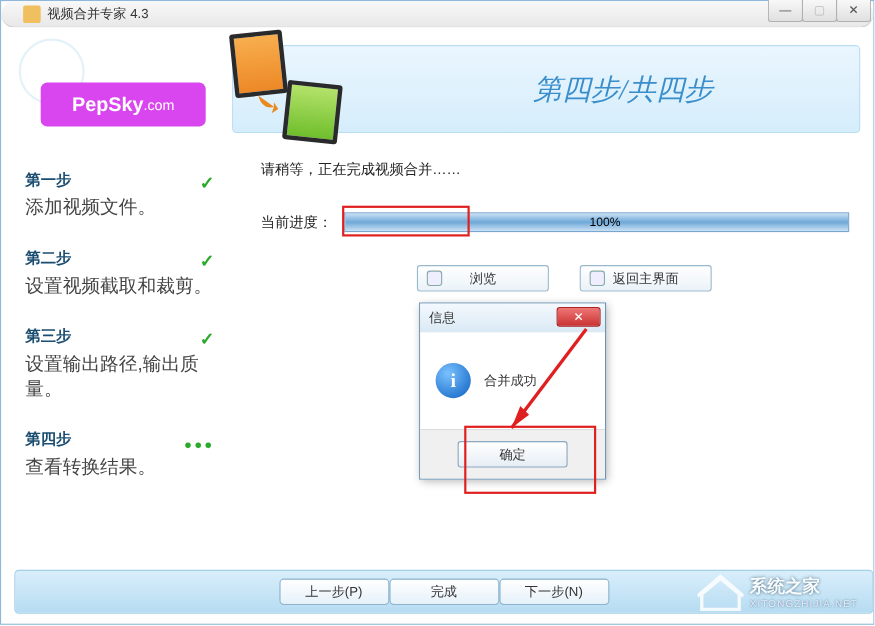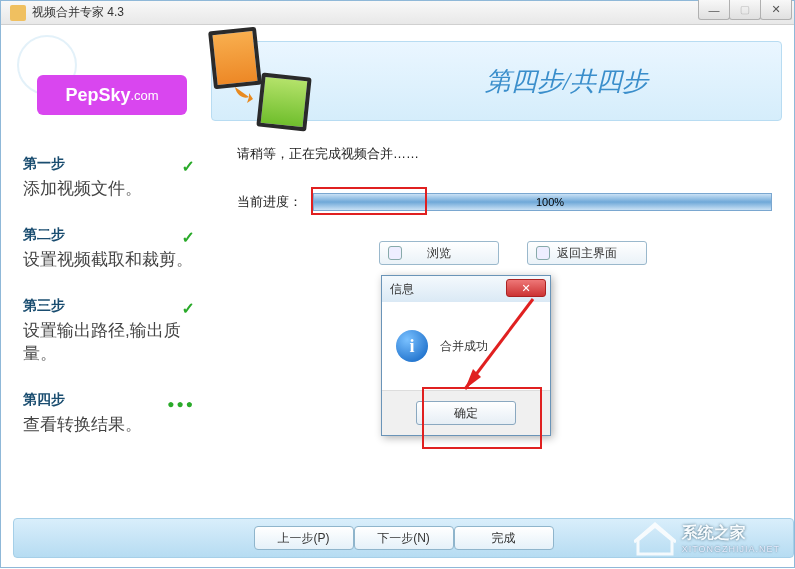--- a/index.html
+++ b/index.html
@@ -1,20 +1,20 @@
 <!DOCTYPE html>
 <html><head>
 <meta charset="utf-8">
 <style>
 * { margin: 0; padding: 0; box-sizing: border-box; font-family: "Microsoft YaHei", sans-serif; }
 body { background: #fff; width: 795px; height: 569px; overflow: hidden; position: relative; }
 
 .window { border: 1px solid #8fb8d8; background: #fff; height: 568px; }
 
-.titlebar { height: 24px; background: linear-gradient(#f8f8f8, #e8e8e8); border-bottom: 1px solid #d0d0d0; display: flex; align-items: center; padding: 0 9px; position: relative; }
+.titlebar { height: 24px; background: linear-gradient(#f8f8f8, #e8e8e8); border-bottom: 1px solid #d0d0d0; display: flex; align-items: center; padding: 0 20px; position: relative; border-radius: 12px; }
 .titlebar-icon { width: 16px; height: 16px; margin-right: 6px; background: #f0c060; border-radius: 2px; }
 .titlebar-text { font-size: 12px; color: #333; }
 .titlebar-buttons { position: absolute; right: 2px; top: -1px; display: flex; }
 .tb-btn { width: 32px; height: 20px; border: 1px solid #b0b0b0; border-top: none; background: linear-gradient(#f8f8f8,#e0e0e0); display:flex; align-items:center; justify-content:center; font-size:11px; color:#555; margin-left:-1px; border-radius: 0 0 3px 3px; }
 
 .content { position: relative; height: 543px; }
 
 .logo-area { position: absolute; left: 12px; top: 10px; width: 190px; height: 90px; }
 .logo-bubble { position:absolute; left:4px; top:0; width:60px; height:60px; border:2px solid #d0e8f5; border-radius:50%; opacity:.6;}
 .logo-box { position:absolute; left:24px; top:40px; width:150px; height:40px; background:#d946ef; border-radius:6px; display:flex; align-items:center; justify-content:center; color:#fff; font-size:18px; font-weight:bold; }
@@ -167,22 +167,22 @@
         <div class="dialog-msg">合并成功</div>
       </div>
       <div class="dialog-footer">
         <button class="ok-btn">确定</button>
         <div class="red-box-ok"></div>
       </div>
     </div>
 
     <div class="bottom-bar">
       <button class="nav-btn">上一步(P)</button>
+      <button class="nav-btn">完成</button>
       <button class="nav-btn">下一步(N)</button>
-      <button class="nav-btn">完成</button>
     </div>
 
     <div class="watermark">
       <svg class="wm-icon" viewBox="0 0 42 36">
         <path d="M4 20 L21 6 L38 20 L38 34 L4 34 Z" fill="none" stroke="#fff" stroke-width="3"></path>
         <path d="M0 22 L21 4 L42 22" fill="none" stroke="#fff" stroke-width="3"></path>
       </svg>
       <div>
         <div class="wm-text">系统之家</div>
         <div class="wm-sub">XITONGZHIJIA.NET</div>

